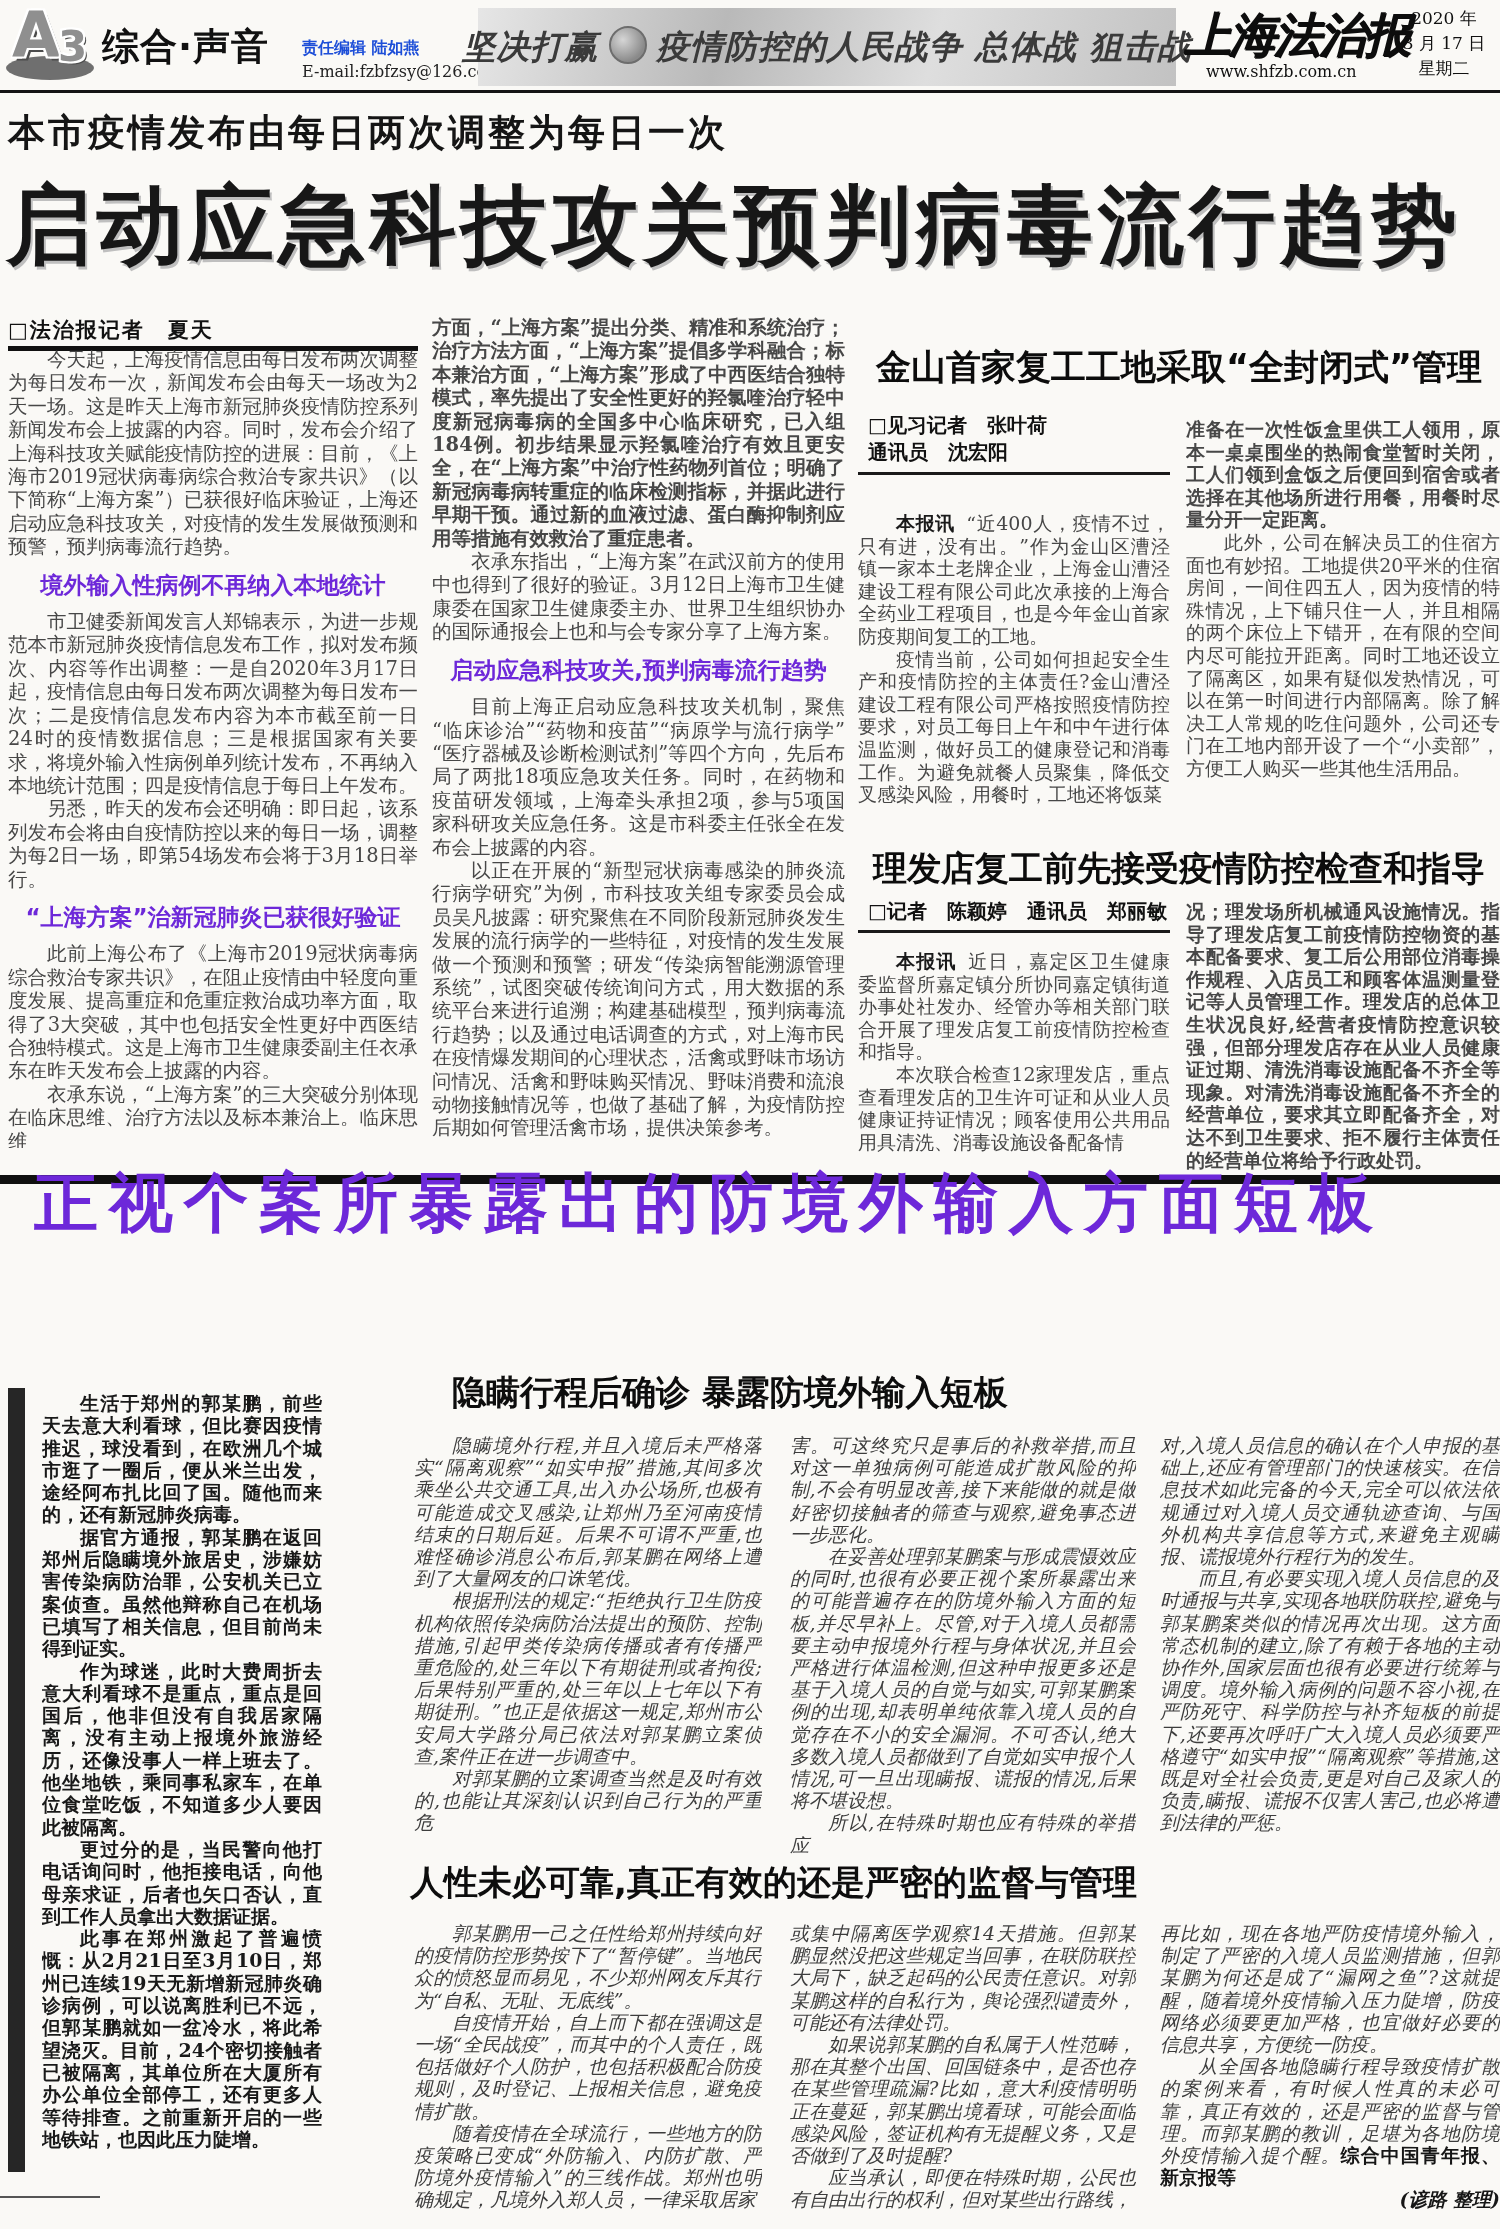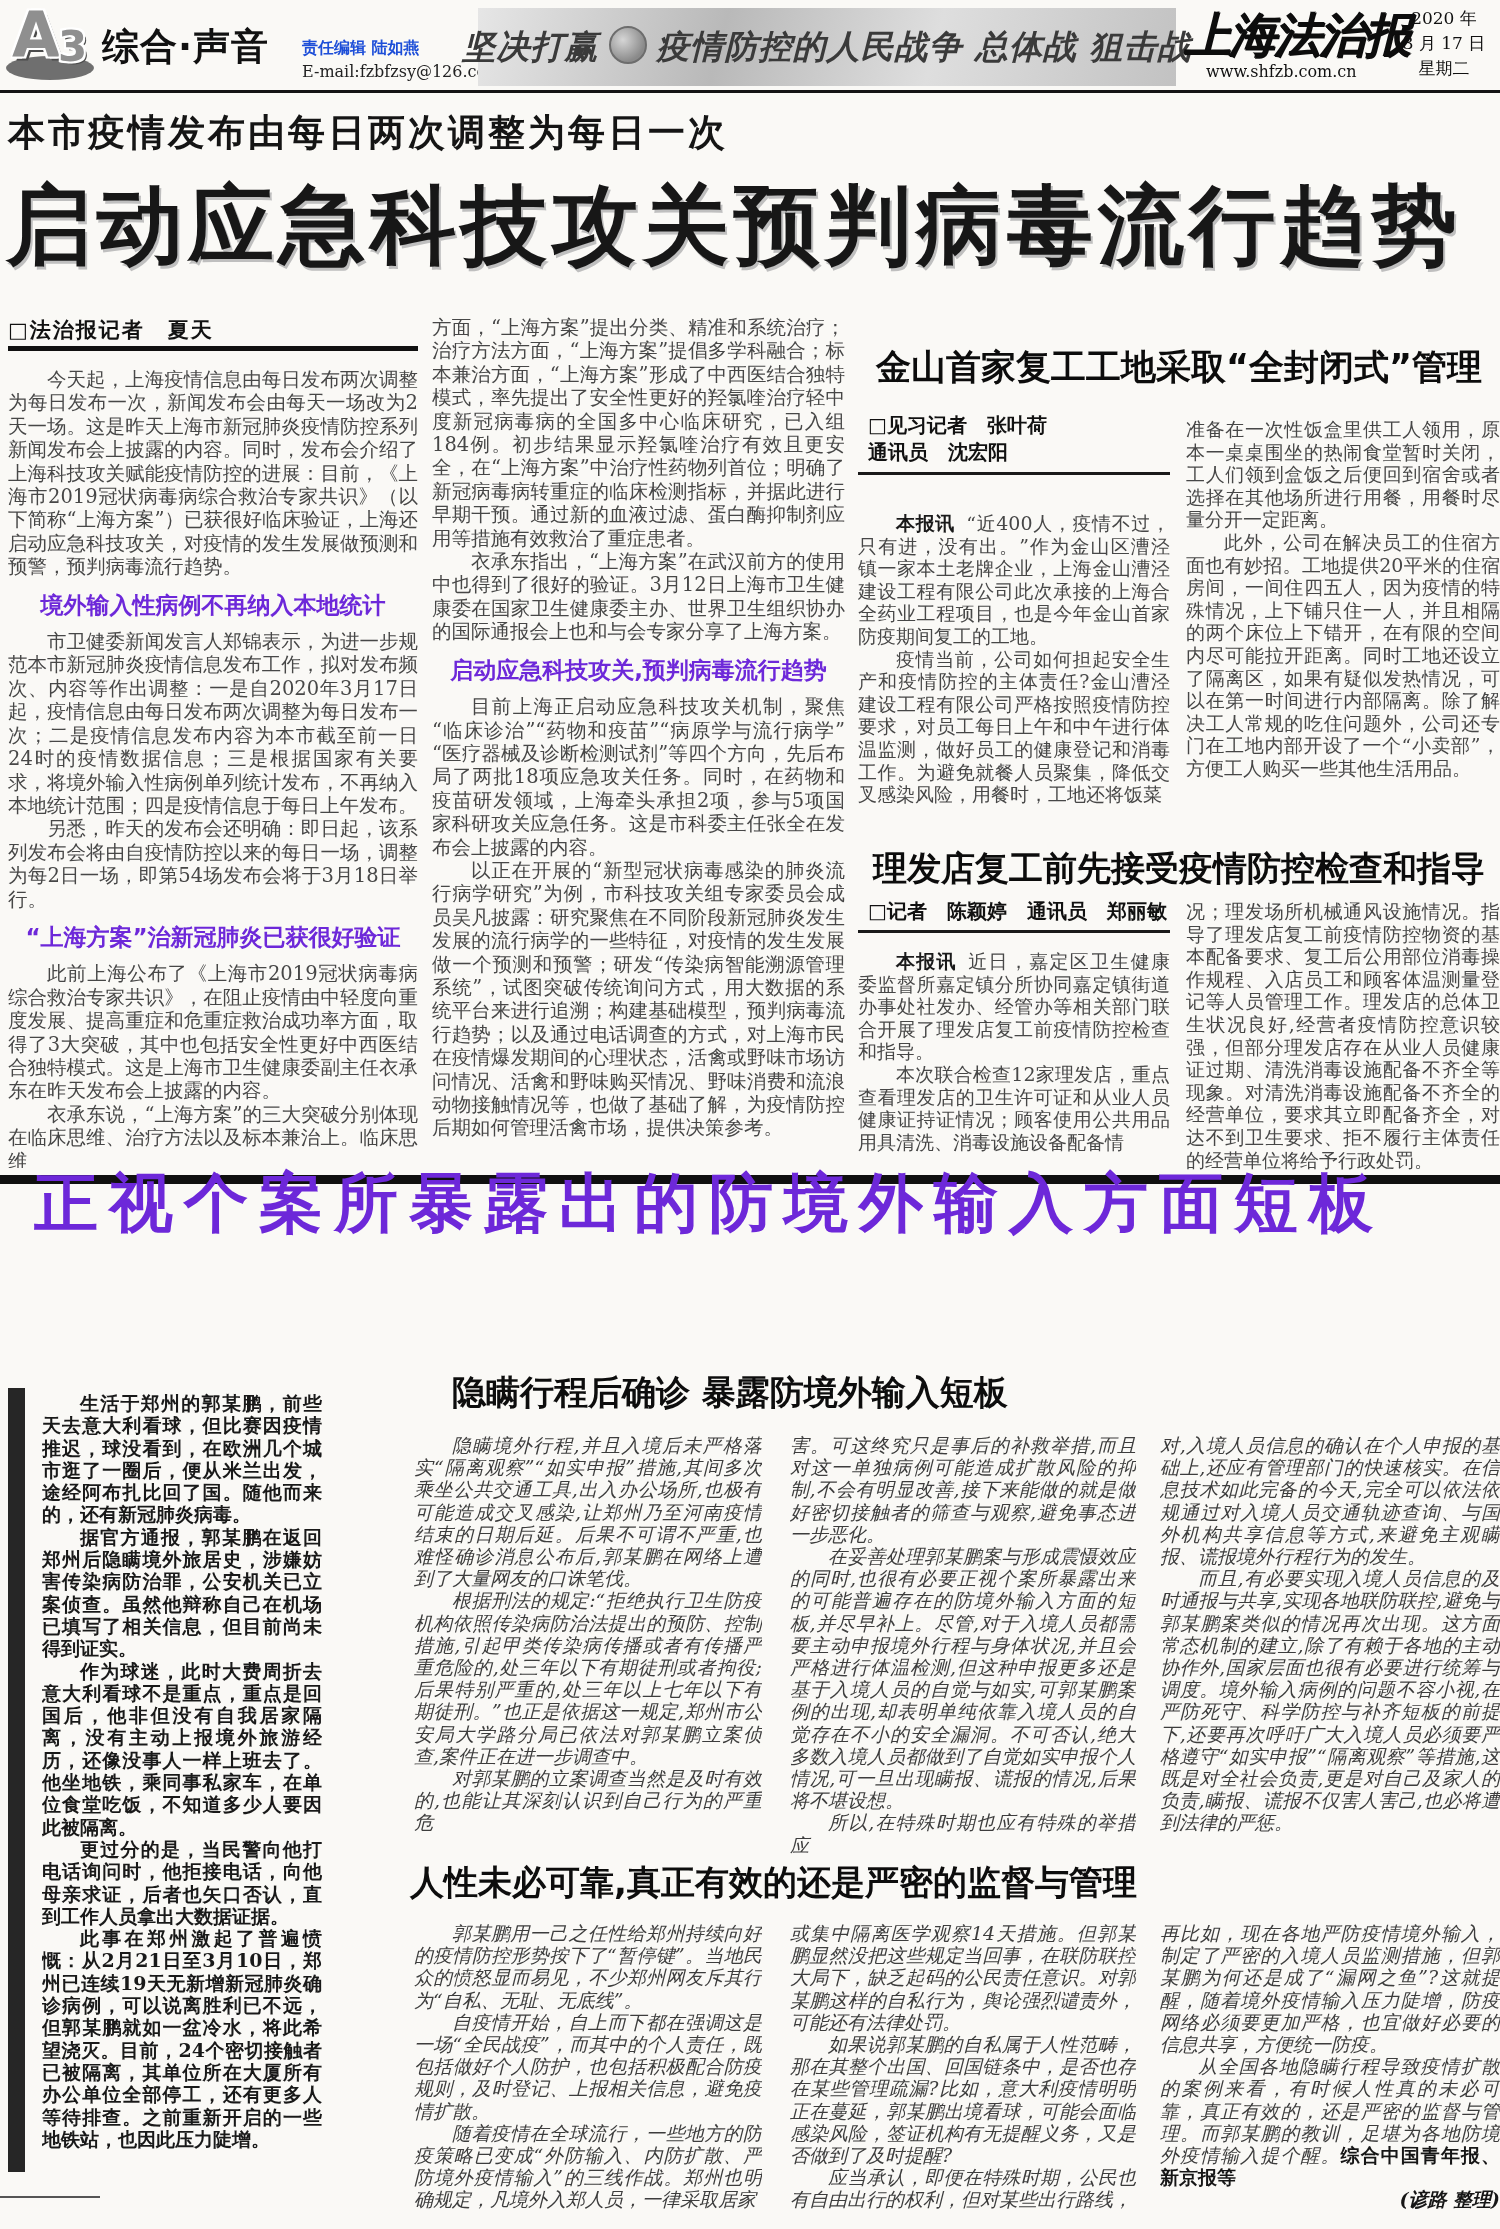--- a/index.html
+++ b/index.html
@@ -35,25 +35,25 @@
 
   
   .kicker{left:8px;top:108px;font-weight:900;font-size:37px;letter-spacing:3px;color:#151515;}
   .headline{left:6px;top:168px;width:1494px;font-weight:900;font-size:86px;letter-spacing:5px;white-space:nowrap;color:#171717;
     text-shadow:2px 3px 0 #bfbfbf;}
   .lead-byline{left:8px;top:316px;width:410px;font-weight:bold;font-size:21px;letter-spacing:2px;color:#111;}
   .lead-byline-rule{left:8px;top:346px;width:410px;height:5px;background:#111;}
 
   .body-col{font-size:19.5px;line-height:23.4px;text-align:justify;color:#474747;overflow:hidden;}
   .body-col p{margin:0;text-indent:2em;}
-  .body-col p.cont{text-indent:0;}
+  .body-col p.cont{text-indent:0;font-weight:bold;}
   .body-col strong.lead-in{font-weight:bold;color:#1a1a1a;margin-right:.6em;}
   .col-sub{font-family:"DejaVu Sans","Liberation Sans",sans-serif;font-weight:bold;font-size:23px;color:#6d28d9;
     text-align:center;margin:15px 0 13px;text-indent:0;white-space:nowrap;}
-  .colA{left:8px;top:368px;width:410px;height:800px;}
+  .colA{left:8px;top:348px;width:410px;height:800px;}
   .colB{left:432px;top:316px;width:413px;height:846px;}
 
   
   .art-title{font-family:"DejaVu Sans","Liberation Sans",sans-serif;font-weight:900;color:#0c0c0c;white-space:nowrap;text-align:center;}
   .art2-title{left:858px;top:344px;width:642px;font-size:35px;}
   .art2-byline{left:868px;top:412px;font-weight:bold;font-size:20px;line-height:27px;color:#111;}
   .art2-rule{left:858px;top:472px;width:312px;height:3px;background:#1a1a1a;}
   .art2c1{left:858px;top:512px;width:312px;height:348px;font-size:19px;line-height:22.6px;}
   .art2c2{left:1186px;top:418px;width:314px;height:414px;font-size:19px;line-height:22.6px;}
   .art3-title{left:858px;top:846px;width:642px;font-size:34px;}

